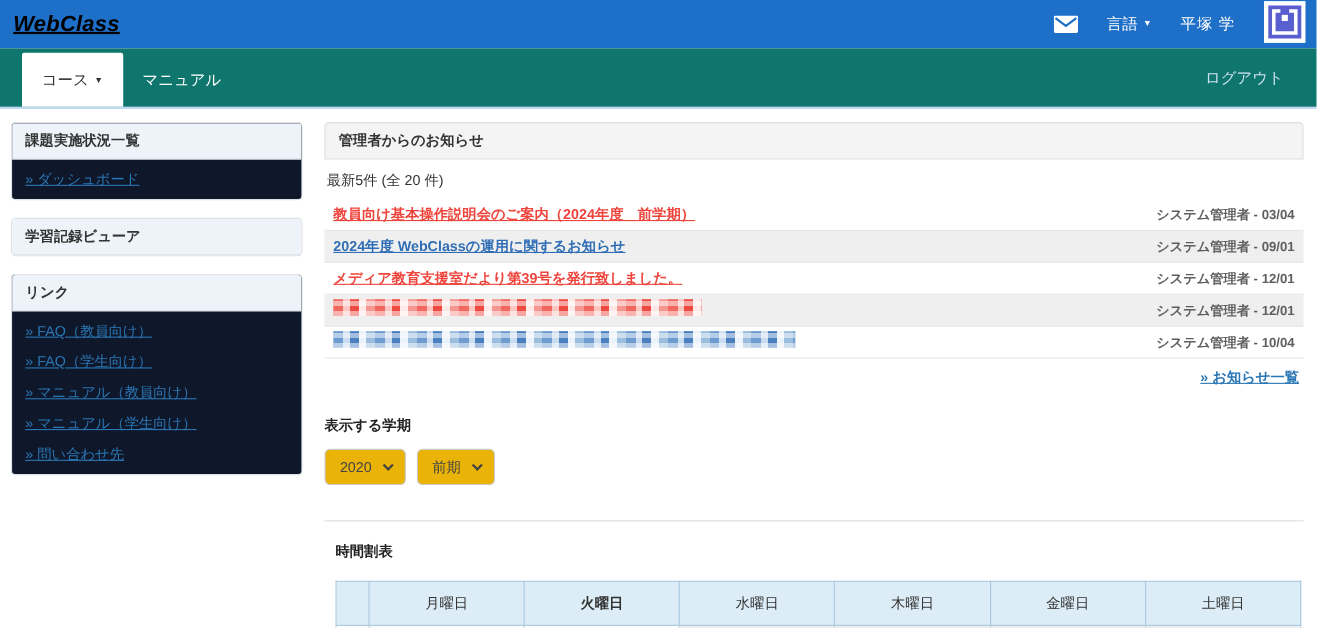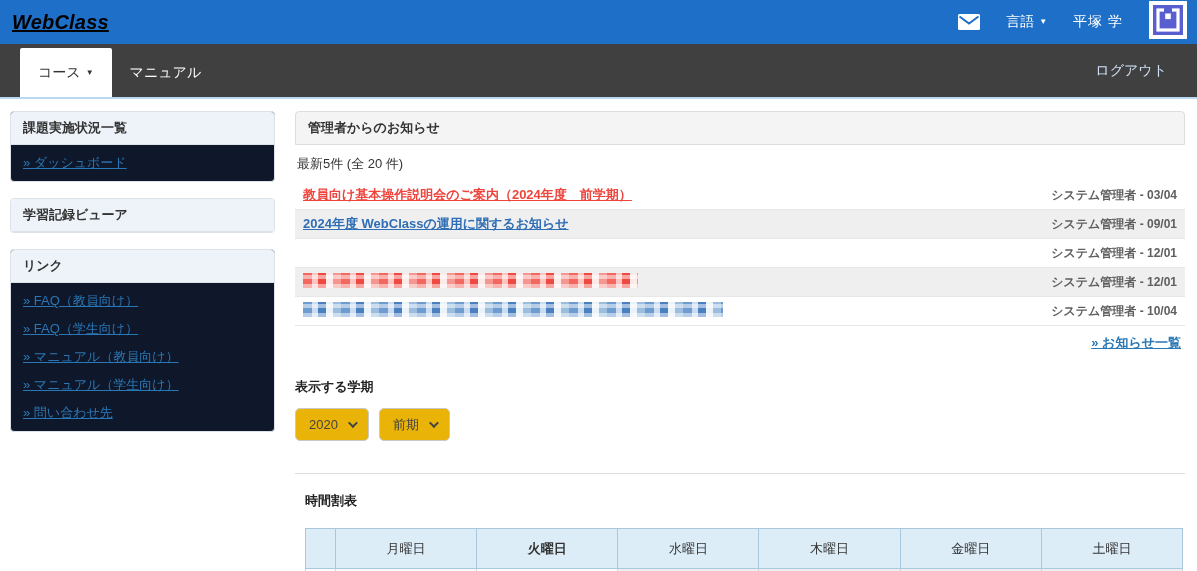--- a/index.html
+++ b/index.html
@@ -12,21 +12,21 @@
     padding:0 10px; color:#fff; }
   .brand { color:#000000; font-size:20px; font-weight:600; letter-spacing:.2px; margin-left:2px;font-style:italic; }
   .top-right { margin-left:auto; display:flex; align-items:center; gap:26px; }
   .envelope { display:flex; align-items:center; }
   .lang { color:#fff; font-size:14px; display:flex; align-items:center; gap:5px; }
   .caret-down { font-size:8px; line-height:1; }
   .username { color:#fff; font-size:14px; letter-spacing:1px; }
   .applogo { display:block; }
 
   
-  .navbar { height:53px; background:#404040; display:flex; align-items:flex-end; position:relative; }
+  .navbar { height:53px; background:#0f766e; display:flex; align-items:flex-end; position:relative; }
   .tab { font-size:14px; color:#fff; padding:0 18px; height:49px; display:flex;
     align-items:center; cursor:pointer; }
   .tab.active { background:#fff; color:#333; margin-left:20px; border-radius:2px 2px 0 0; gap:5px; }
   .tab.active .caret-down { color:#333; }
   .logout { margin-left:auto; margin-right:30px; align-self:center; color:#cfe0f5;
     font-size:14px; text-decoration:none; }
   .nav-underline { height:2px; background:#b9d9f3; }
 
   
   .content { display:flex; padding-top:12px; }
@@ -163,20 +163,21 @@
     <div>
       <div class="ann-row">
         <a class="ann-title red" href="#">教員向け基本操作説明会のご案内（2024年度　前学期）</a>
         <span class="ann-meta">システム管理者 - 03/04</span>
       </div>
       <div class="ann-row alt">
         <a class="ann-title blue" href="#">2024年度 WebClassの運用に関するお知らせ</a>
         <span class="ann-meta">システム管理者 - 09/01</span>
       </div>
       <div class="ann-row">
+        <a class="ann-title red" href="#">メディア教育支援室だより第39号を発行致しました。</a>
         <span class="ann-meta">システム管理者 - 12/01</span>
       </div>
       <div class="ann-row alt">
         <a href="#"><span class="mosaic mosaic-red"></span></a>
         <span class="ann-meta">システム管理者 - 12/01</span>
       </div>
       <div class="ann-row">
         <a href="#"><span class="mosaic mosaic-blue"></span></a>
         <span class="ann-meta">システム管理者 - 10/04</span>
       </div>

